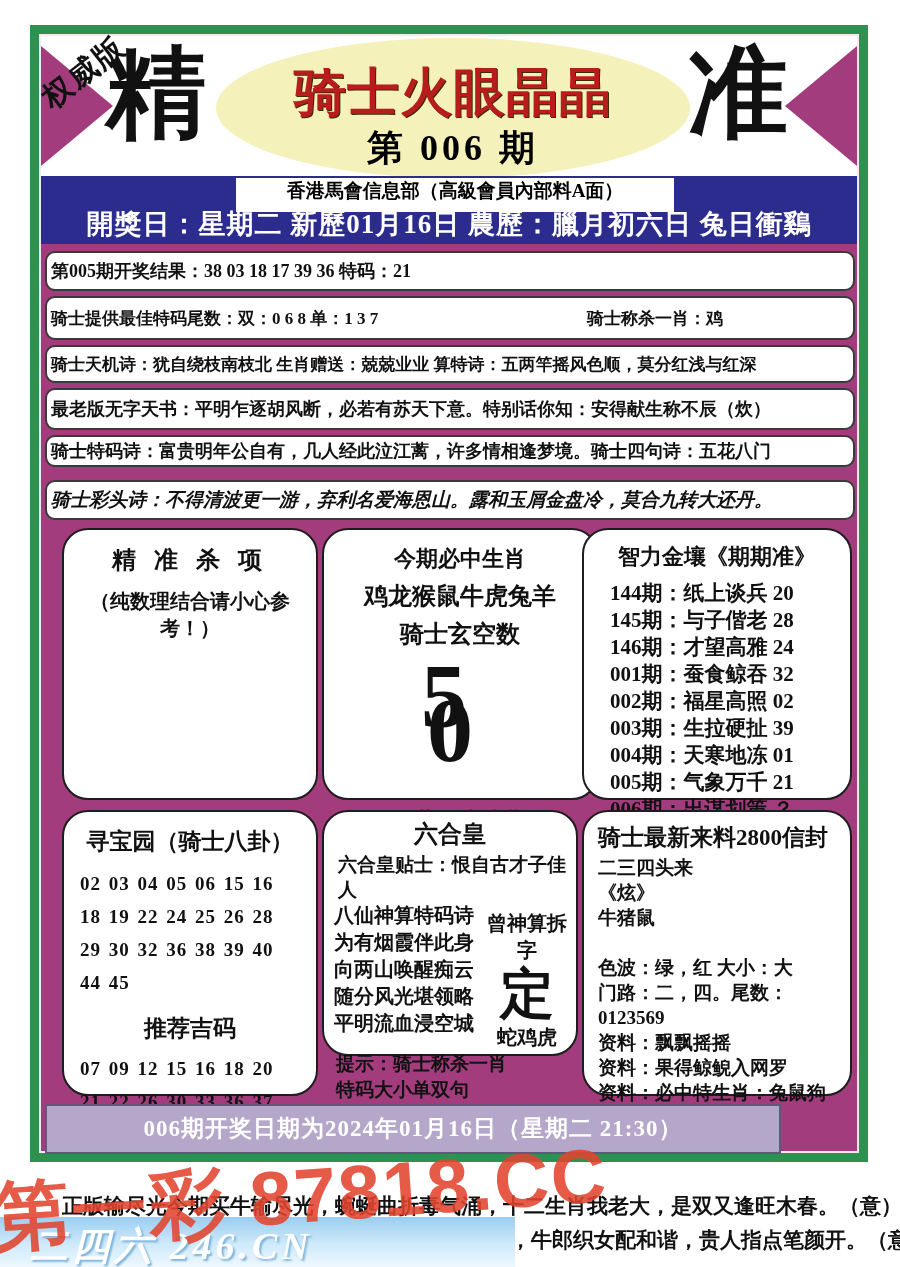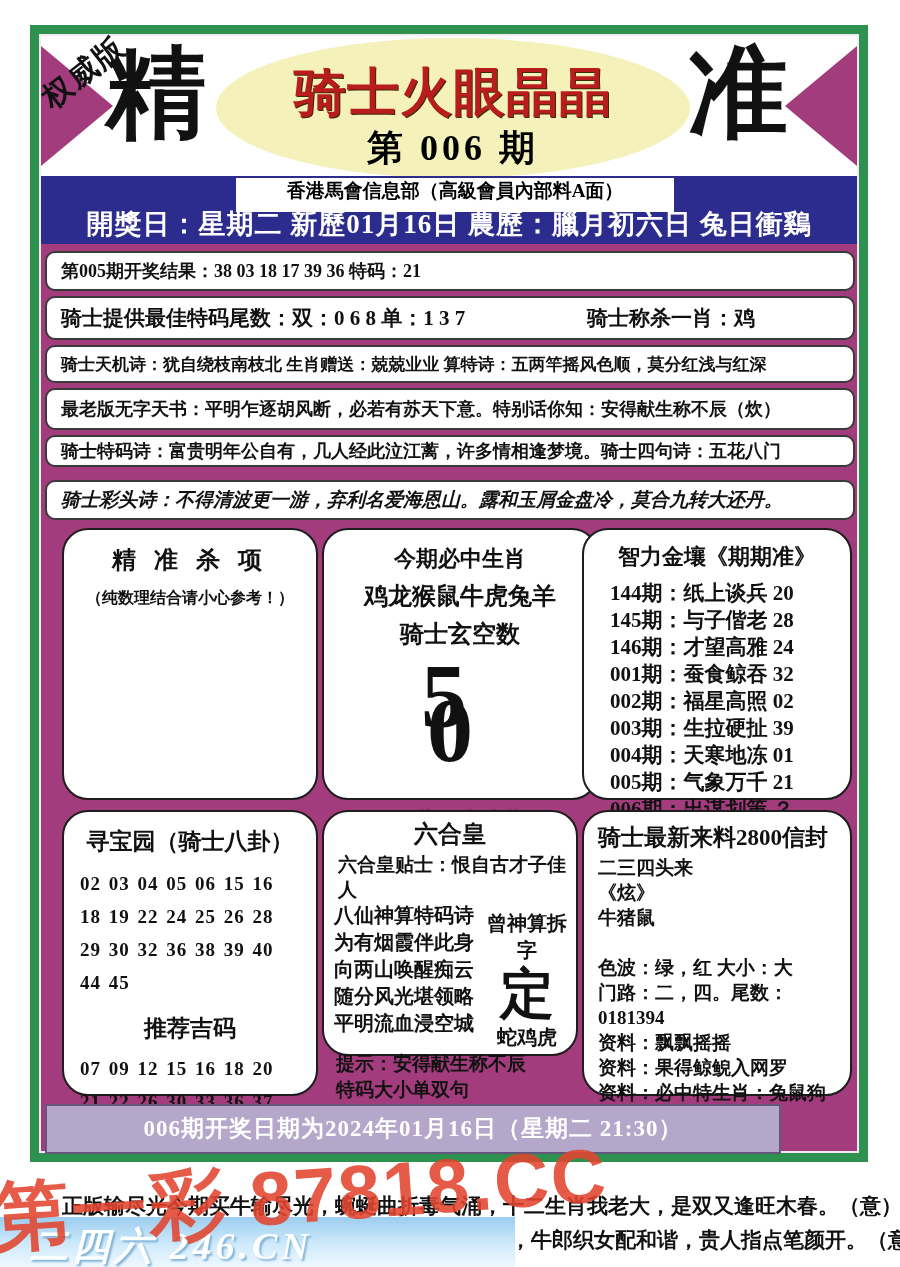--- a/index.html
+++ b/index.html
@@ -27,29 +27,29 @@
               text-shadow:1px 1px 0 #3a2c08;}
   .issue{font-size:36px;font-weight:bold;color:#000;margin-top:-4px;letter-spacing:4px;}
   .navy-band{position:absolute;left:41px;top:176px;width:816px;height:68px;background:#2c2b8e;}
   .org-strip{position:absolute;left:195px;top:2px;width:438px;height:34px;background:#ffffff;
              text-align:center;font-size:19px;font-weight:bold;line-height:26px;color:#000;}
   .draw-line{position:absolute;left:0;top:30px;width:100%;text-align:center;color:#ffffff;
              font-size:27px;font-weight:bold;letter-spacing:1px;}
   
   .row{position:absolute;left:45px;width:810px;background:#ffffff;border:2px solid #3a3a3a;
        border-radius:10px;box-sizing:border-box;display:flex;align-items:center;
-       padding:0 14px;font-weight:bold;}
+       padding:0 4px;font-weight:bold;}
   .row .rt{position:absolute;left:540px;}
   
   .box{position:absolute;background:#ffffff;border:2px solid #1d1d1d;border-radius:26px;
        box-sizing:border-box;}
   .box-title{text-align:center;font-weight:bold;}
   .kill-lines{padding:6px 22px 0 22px;font-size:21px;font-weight:bold;}
   .kill-lines div{min-height:33px;line-height:33px;white-space:pre;}
-  .kill-note{text-align:center;font-size:16px;font-weight:bold;margin-top:12px;}
+  .kill-note{text-align:center;font-size:20px;font-weight:bold;margin-top:12px;}
   .zbox-line{text-align:center;font-weight:bold;}
   .digits{position:relative;height:150px;}
   .digits span{position:absolute;font-size:92px;font-weight:bold;line-height:1;}
   .digit-a{left:97px;top:0;}
   .digit-b{left:103px;top:34px;}
   .golden-lines{padding:8px 0 0 26px;font-size:21px;font-weight:bold;}
   .golden-lines div{line-height:27px;min-height:27px;}
   .num-block{padding:4px 16px 0 16px;font-size:19px;font-weight:bold;line-height:33px;
              letter-spacing:1px;word-spacing:2px;}
   .lh-tip{padding:2px 2px 0 14px;font-size:19px;font-weight:bold;line-height:25px;}
@@ -96,21 +96,21 @@
     <div class="issue">第 006 期</div>
   </div>
   <div class="navy-band">
     <div class="org-strip">香港馬會信息部（高級會員內部料A面）</div>
     <div class="draw-line">開獎日：星期二 新歷01月16日 農歷：臘月初六日 兔日衝鷄</div>
   </div>
 
   <div class="row" style="top:251px;height:40px;font-size:18px;">
     <span>第005期开奖结果：38 03 18 17 39 36 特码：21</span>
   </div>
-  <div class="row" style="top:296px;height:44px;font-size:21px;">
+  <div class="row" style="top:296px;height:44px;font-size:17px;">
     <span>骑士提供最佳特码尾数：双：0 6 8 单：1 3 7</span>
     <span class="rt">骑士称杀一肖：鸡</span>
   </div>
   <div class="row" style="top:345px;height:38px;font-size:17px;">
     <span>骑士天机诗：犹自绕枝南枝北 生肖赠送：兢兢业业 算特诗：五两竿摇风色顺，莫分红浅与红深</span>
   </div>
   <div class="row" style="top:388px;height:42px;font-size:18px;">
     <span>最老版无字天书：平明乍逐胡风断，必若有苏天下意。特别话你知：安得献生称不辰（炊）</span>
   </div>
   <div class="row" style="top:435px;height:32px;font-size:18px;">
@@ -170,34 +170,34 @@
             <div>随分风光堪领略</div>
             <div>平明流血浸空城</div>
           </div>
       </div>
       <div class="lh-split">
         <div class="split-title">曾神算拆字</div>
         <div class="split-char">定</div>
         <div class="split-zo">蛇鸡虎</div>
       </div>
     </div>
-    <div class="lh-line">提示：安得献生称不辰</div>
+    <div class="lh-line">提示：骑士称杀一肖</div>
     <div class="lh-line">特码大小单双句</div>
     <div class="lh-center">大数这期来，双数今期开</div>
   </div>
 
   <div class="box" style="left:582px;top:810px;width:270px;height:286px;">
     <div style="font-size:23px;font-weight:bold;margin:10px 0 0 14px;">骑士最新来料2800信封</div>
     <div class="letter-lines">
         <div>二三四头来</div>
         <div>《炫》</div>
         <div>牛猪鼠</div>
         <div></div>
         <div>色波：绿，红 大小：大</div>
-        <div>门路：二，四。尾数：0181394</div>
+        <div>门路：二，四。尾数：0123569</div>
         <div>资料：飘飘摇摇</div>
         <div>资料：果得鲸鲵入网罗</div>
         <div>资料：必中特生肖：兔鼠狗虎</div>
         <div>羊猪蛇牛</div>
       </div>
   </div>
 
   <div class="bottom-bar">006期开奖日期为2024年01月16日（星期二 21:30）</div>
 
   <div class="footer-line fl1">正版输尽光今期买牛输尽光，蜿蜒曲折毒气涌，十二生肖我老大，是双又逢旺木春。（意）</div>

